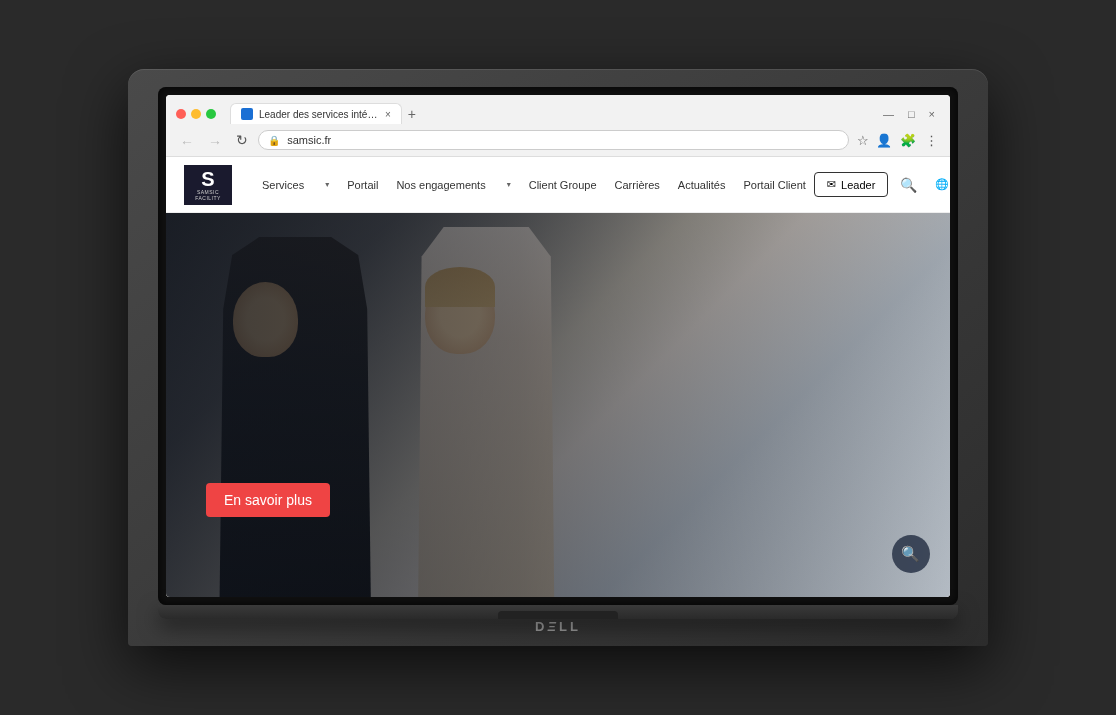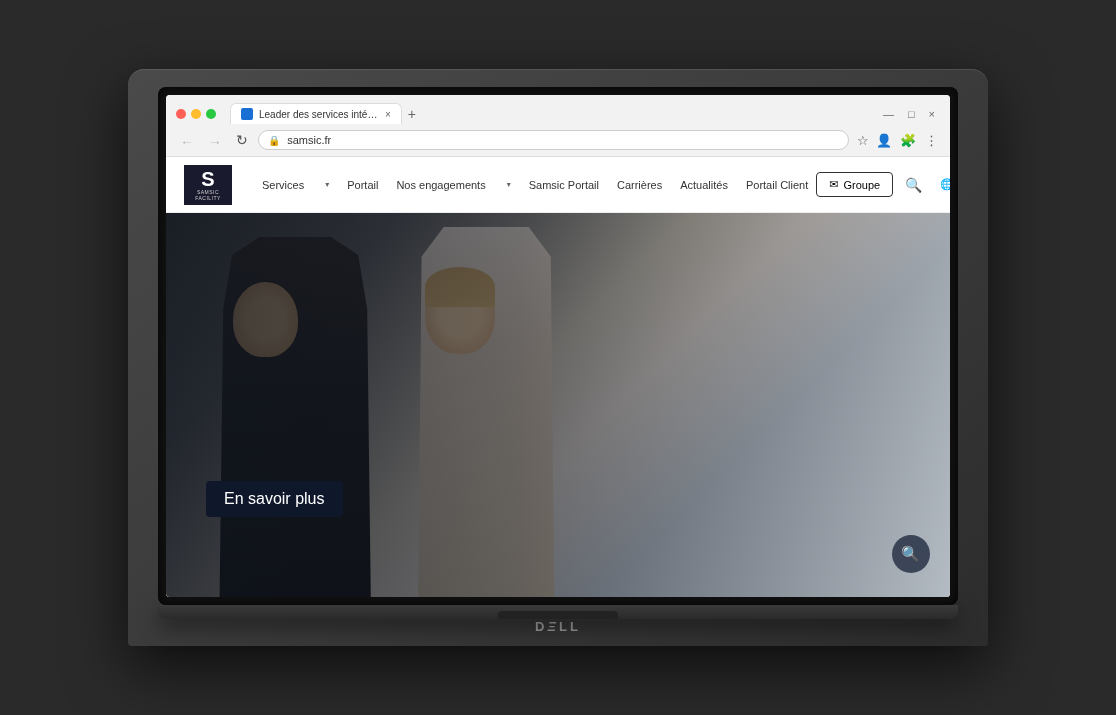--- a/index.html
+++ b/index.html
@@ -335,26 +335,26 @@
     }
 
     .hero-subtitle {
       font-size: 13px;
       color: rgba(255,255,255,0.9);
       margin-bottom: 20px;
       font-weight: 300;
     }
 
     .hero-cta {
-      background: #0f172a;
+      background: #ef4444;
       color: #fff;
       border: none;
       border-radius: 4px;
       padding: 9px 18px;
-      font-size: 16px;
+      font-size: 14px;
       cursor: pointer;
       font-weight: 500;
     }
 
     
     .floating-search {
       position: absolute;
       bottom: 24px;
       right: 20px;
       z-index: 20;
@@ -462,37 +462,37 @@
                 <span class="nav-chevron">▾</span>
               </div>
               <div class="nav-link">
                 <span>Portail</span>
               </div>
               <div class="nav-link">
                 <span>Nos engagements</span>
                 <span class="nav-chevron">▾</span>
               </div>
               <div class="nav-link">
-                <span>Samsic Portail</span>
+                <span>Client Groupe</span>
               </div>
               <div class="nav-link">
                 <span>Carrières</span>
               </div>
               <div class="nav-link">
                 <span>Actualités</span>
               </div>
               <div class="nav-link">
                 <span>Portail Client</span>
               </div>
             </div>
 
             <div class="nav-actions">
               <button class="contact-btn">
                 <span>✉</span>
-                <span>Groupe</span>
+                <span>Leader</span>
               </button>
               <span class="search-icon-nav">🔍</span>
               <div class="language-btn">
                 <span>🌐</span>
                 <span>France</span>
 
               </div>
             </div>
           </div>
 

